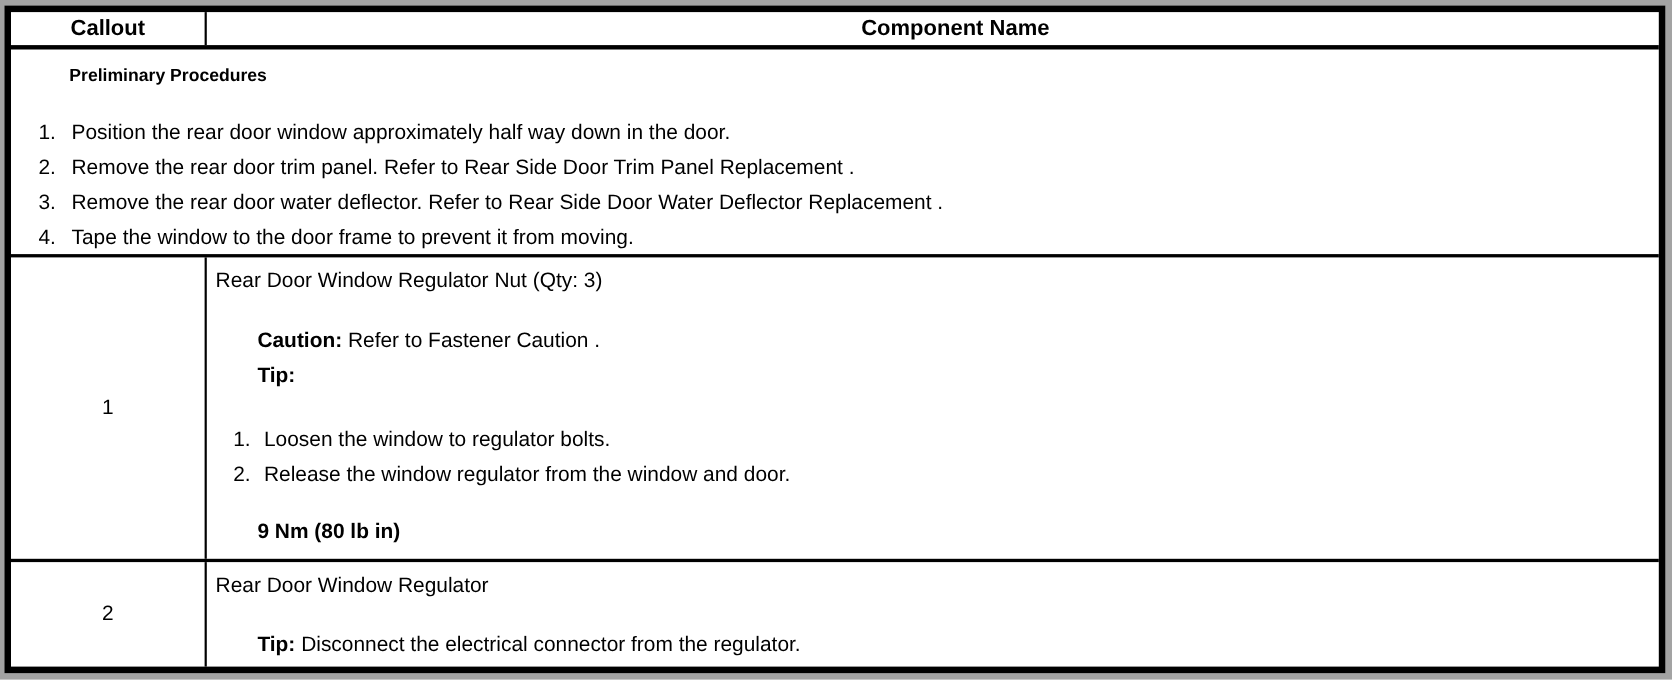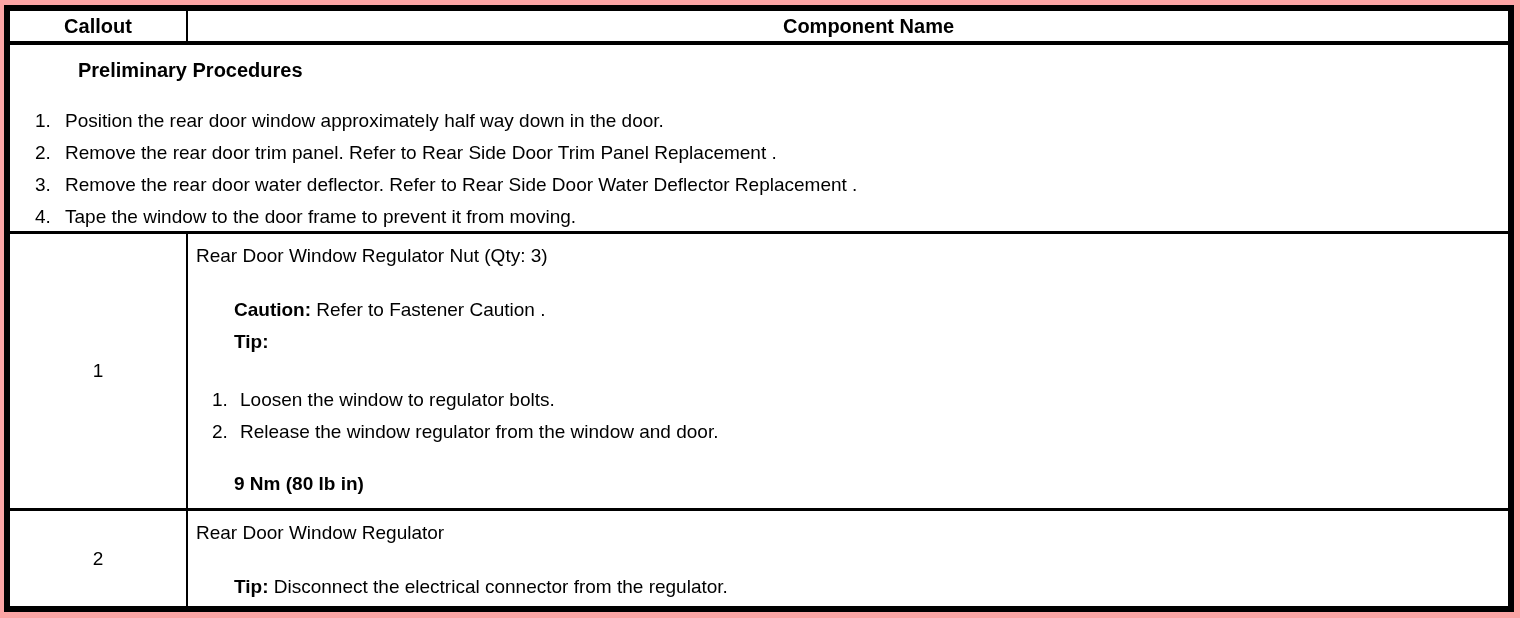--- a/index.html
+++ b/index.html
@@ -3,21 +3,21 @@
 <meta charset="utf-8">
 <style>
   * { margin: 0; padding: 0; box-sizing: border-box; }
   html, body {
     width: 1520px; height: 618px;
     background: #ffffff;
     font-family: "Liberation Sans", sans-serif;
     color: #000000;
     overflow: hidden;
   }
-  .page { position: relative; width: 1520px; height: 618px; background: #fca5a5; }
+  .page { position: relative; width: 1520px; height: 618px; background: #a3a3a3; }
   .tbl {
     position: absolute;
     left: 4px; top: 5px; right: 6px; bottom: 6px;
     border: 6px solid #000;
     display: flex;
     flex-direction: column;
     background: #fff;
   }
   
   .hrow {
@@ -41,23 +41,23 @@
   .comp-w { flex: 1; padding-left: 41px; }
   
   .prelim {
     flex: 0 0 auto;
     height: 189px;
     border-bottom: 3px solid #000;
     padding-top: 10px;
     overflow: hidden;
   }
   .prelim-title {
-    margin-left: 68px;
+    margin-left: 53px;
     font-weight: bold;
-    font-size: 20px;
+    font-size: 16px;
     line-height: 30px;
   }
   .plist { margin-top: 20px; }
   .pstep {
     display: flex;
     margin-left: 25px;
     font-size: 19px;
     line-height: 32px;
   }
   .pstep .num { width: 30px; flex: 0 0 30px; }

